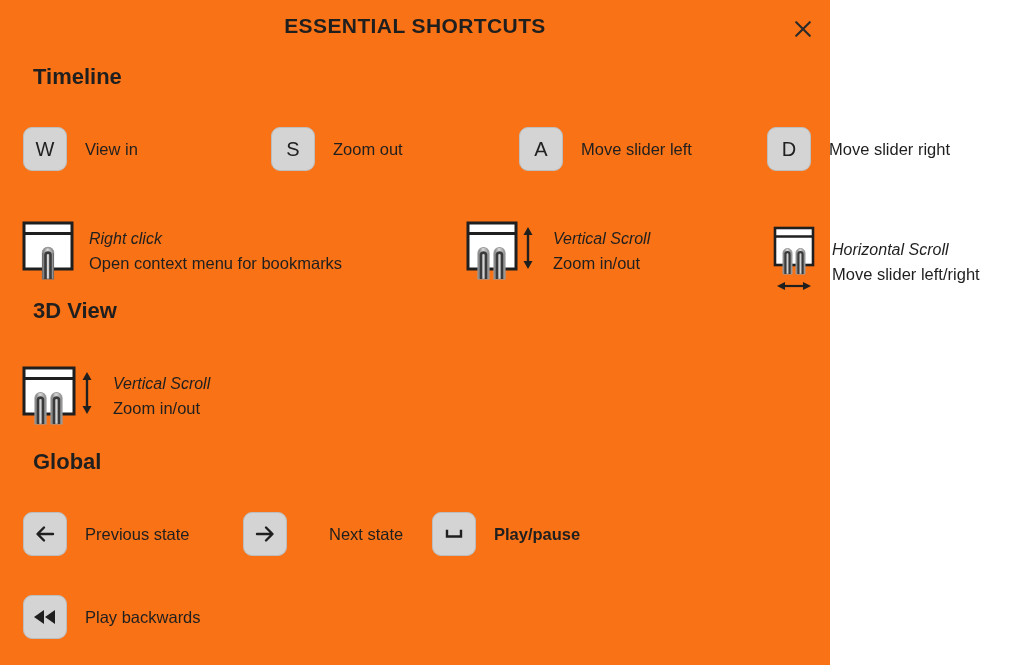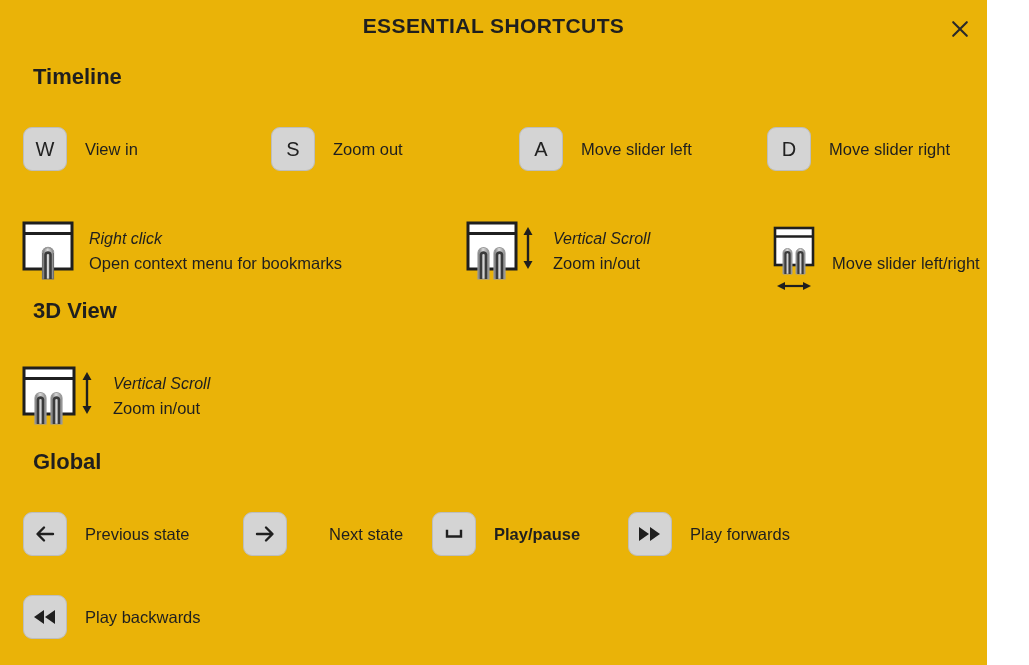--- a/index.html
+++ b/index.html
@@ -4,21 +4,21 @@
 <style>
   * { box-sizing: border-box; }
   html, body {
     margin: 0; padding: 0;
     width: 1029px; height: 665px;
     background: #ffffff;
     font-family: "Liberation Sans", sans-serif;
     color: #1f1f1f;
     overflow: hidden;
   }
-  .dialog { position: relative; width: 987px; height: 665px; background:#eab308; }
+  .dialog { position: relative; width: 830px; height: 665px; background:#f97316; }
 
   
   .header {
     position: absolute; top: 0; left: 0; right: 0; height: 56px;
   }
   .title {
     position: absolute; left: 0; right: 0; top: 14px;
     text-align: center;
     font-size: 21px; font-weight: bold; letter-spacing: .4px;
     color: #1f1f1f;
@@ -184,20 +184,21 @@
         <path d="M15.4 48 L15.4 28.2 a2.1 2.1 0 0 1 4.2 0 L19.6 48" fill="none" stroke="#3a3a3a" stroke-width="2.2"></path>
         <path d="M26 48 L26 27 a4.5 4.5 0 0 1 9 0 L35 48 Z" fill="url(#fgC)" stroke="#9a9a9a" stroke-width="1"></path>
         <path d="M28.4 48 L28.4 28.2 a2.1 2.1 0 0 1 4.2 0 L32.6 48" fill="none" stroke="#3a3a3a" stroke-width="2.2"></path>
         <g stroke="#1f1f1f" stroke-width="2.2" fill="#1f1f1f">
           <line x1="12" y1="60" x2="36" y2="60"></line>
           <path d="M7 60 L15 56 L15 64 Z" stroke="none"></path>
           <path d="M41 60 L33 56 L33 64 Z" stroke="none"></path>
         </g>
       </svg>
       <div class="gesture-text">
+        <div class="g-action">Horizontal Scroll</div>
         <div class="g-desc">Move slider left/right</div>
       </div>
     </div>
   </div>
 
   <div class="section-title" id="sec-3dview">3D View</div>
 
   <div class="row" id="row-3dmouse">
     <div class="entry gesture-wrap" style="left:21px; top:0px;">
       <svg class="gesture-icon" width="78" height="62" viewBox="0 0 78 62">
@@ -251,29 +252,20 @@
 
     <div class="entry" style="left:432px;font-weight:bold;">
       <div class="keycap glyph">
         <svg width="24" height="24" viewBox="0 0 24 24">
           <path d="M5 9 L5 14.5 L19 14.5 L19 9" stroke="#1f1f1f" stroke-width="2.4" fill="none" stroke-linecap="square" stroke-linejoin="miter"></path>
         </svg>
       </div>
       <div class="key-label">Play/pause</div>
     </div>
 
-    <div class="entry" style="left:628px;">
-      <div class="keycap glyph">
-        <svg width="26" height="20" viewBox="0 0 26 20">
-          <path d="M2 3 L12 10 L2 17 Z" fill="#1f1f1f"></path>
-          <path d="M13 3 L23 10 L13 17 Z" fill="#1f1f1f"></path>
-        </svg>
-      </div>
-      <div class="key-label">Play forwards</div>
-    </div>
   </div>
 
   <div class="row" id="row-global2">
     <div class="entry" style="left:23px;">
       <div class="keycap glyph">
         <svg width="26" height="20" viewBox="0 0 26 20">
           <path d="M12 3 L2 10 L12 17 Z" fill="#1f1f1f"></path>
           <path d="M23 3 L13 10 L23 17 Z" fill="#1f1f1f"></path>
         </svg>
       </div>

